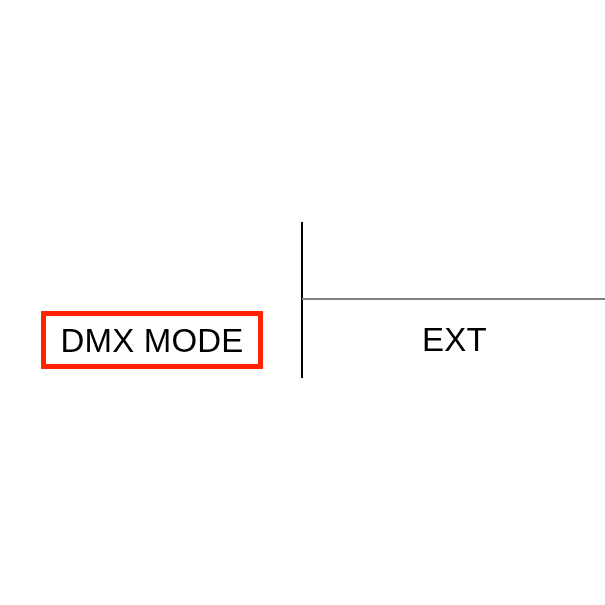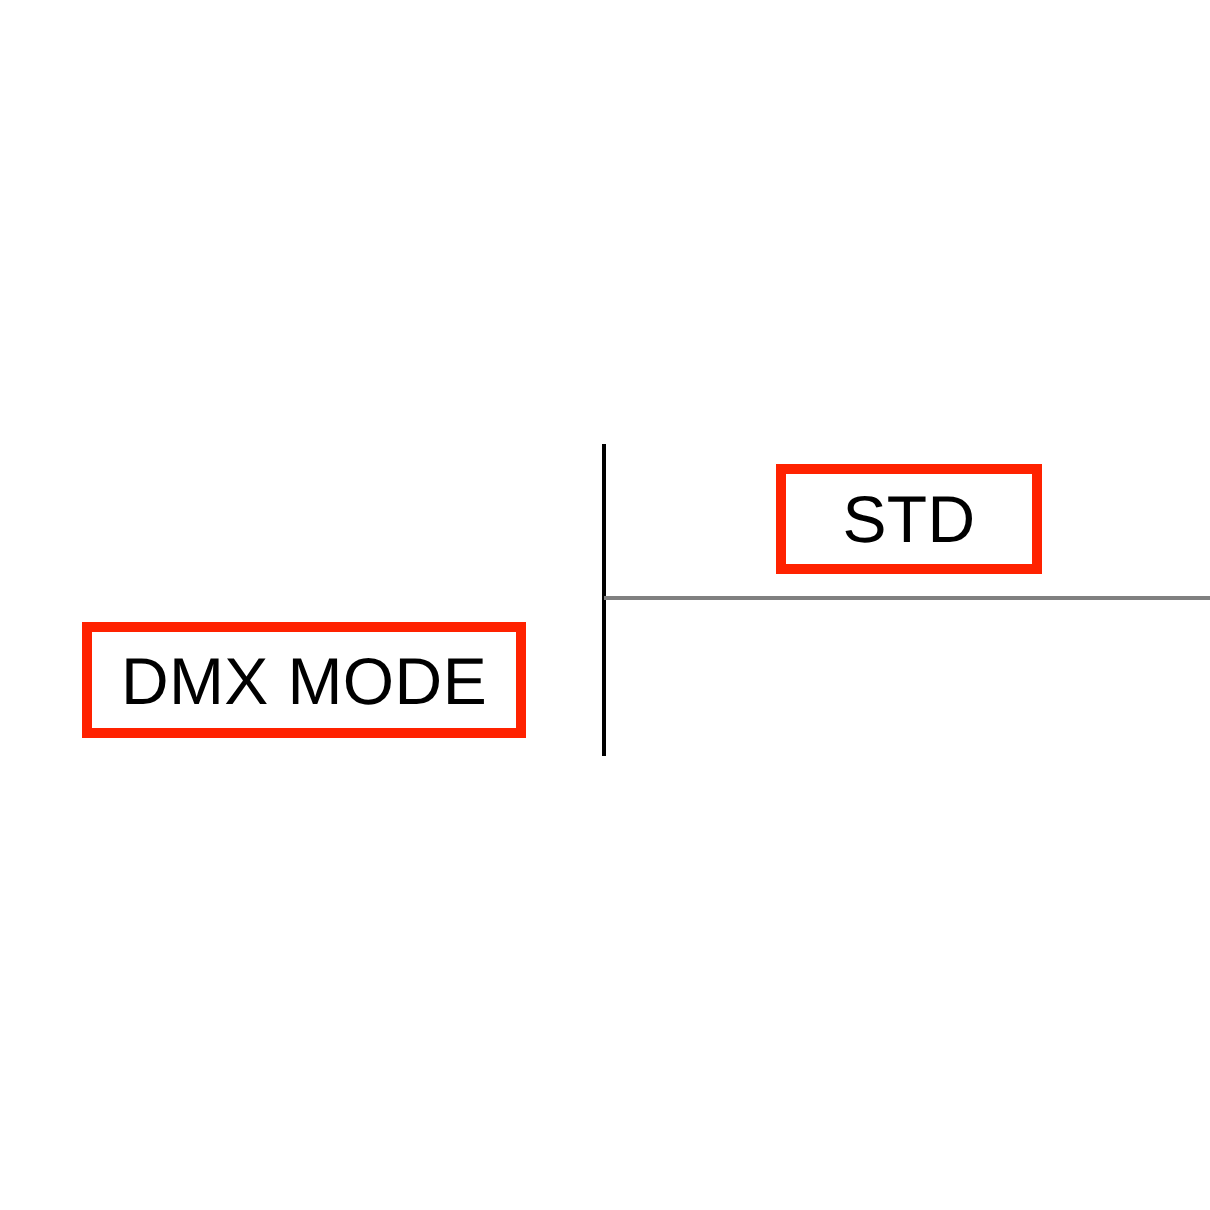--- a/index.html
+++ b/index.html
@@ -108,18 +108,18 @@
 <div id="screen" style="background: rgb(255, 255, 255);">
 
   <div class="hl-box" id="dmx-mode-box" style="border-color: rgb(255, 34, 0); border-width: 5px;">
     <span class="label-text">DMX MODE</span>
   </div>
 
   <div id="vertical-divider" style="background: rgb(0, 0, 0);"></div>
 
   <div id="horizontal-separator" style="background: rgb(128, 128, 128);"></div>
 
-  <div class="hl-box" id="option-std-box" style="border-color: rgb(255, 34, 0); border-width: 5px;">
-    <span class="label-text">STD</span>
+
+  <div id="option-ext">
+    <span class="label-text">EXT</span>
   </div>
-
 
 </div>
 
 </body></html>

